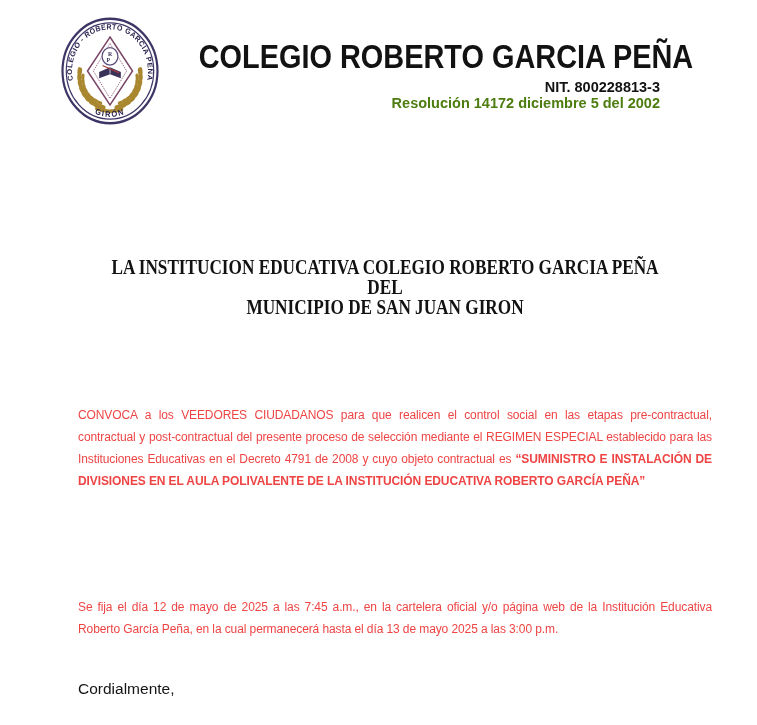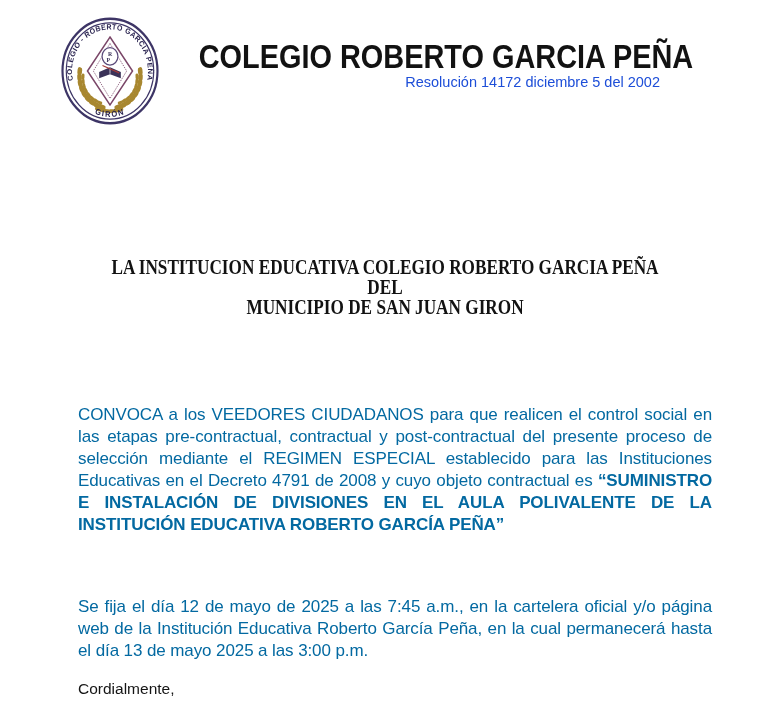--- a/index.html
+++ b/index.html
@@ -42,24 +42,24 @@
     color: #121212;
   }
   .nit {
     margin-top: 5px;
     font-weight: 700;
     font-size: 14.5px;
     line-height: 16px;
     color: #121212;
   }
   .resolution {
-    font-weight: 400;
+    font-weight: 700;
     font-size: 14.5px;
     line-height: 16px;
-    color: #1d4ed8;
+    color: #4d7c0f;
   }
 
   
   .doc-heading {
     position: absolute;
     left: 55px;
     top: 257px;
     width: 660px;
     text-align: center;
     font-family: "Liberation Serif", serif;
@@ -68,25 +68,25 @@
     line-height: 20px;
     color: #121212;
     transform: scaleX(0.86);
     transform-origin: 50% 0;
   }
   .para {
     position: absolute;
     left: 78px;
     width: 634px;
     margin: 0;
-    font-size: 17px;
+    font-size: 12px;
     line-height: 22px;
     text-align: justify;
     letter-spacing: -0.1px;
-    color: #0369a1;
+    color: #ef4444;
   }
   .para1 { top: 404px; }
   .para2 { top: 596px; }
   .bold { font-weight: 700; }
   .closing {
     position: absolute;
     left: 78px;
     top: 678px;
     font-size: 15.5px;
     line-height: 22px;
@@ -142,20 +142,21 @@
           <textPath href="#arcBottom" startOffset="50%" text-anchor="middle">GIRÓN</textPath>
         </text>
       </g>
     </svg>
   </div>
 
   <div class="header-text">
     <div>
       <span class="school-name">COLEGIO ROBERTO GARCIA PEÑA</span>
     </div>
+    <div class="nit">NIT. 800228813-3</div>
     <div class="resolution">Resolución 14172 diciembre 5 del 2002</div>
   </div>
 
   <div class="doc-heading">
     <div>LA INSTITUCION EDUCATIVA COLEGIO ROBERTO GARCIA PEÑA DEL</div>
     <div>MUNICIPIO DE SAN JUAN GIRON</div>
   </div>
 
   <p class="para para1"><span>CONVOCA a los VEEDORES CIUDADANOS para que realicen el control social en las etapas pre-contractual, contractual y post-contractual del presente proceso de selección mediante el REGIMEN ESPECIAL establecido para las Instituciones Educativas en el Decreto 4791 de 2008 y cuyo objeto contractual es </span><span class="bold">“SUMINISTRO E INSTALACIÓN DE DIVISIONES EN EL AULA POLIVALENTE DE LA INSTITUCIÓN EDUCATIVA ROBERTO GARCÍA PEÑA”</span></p>
 

